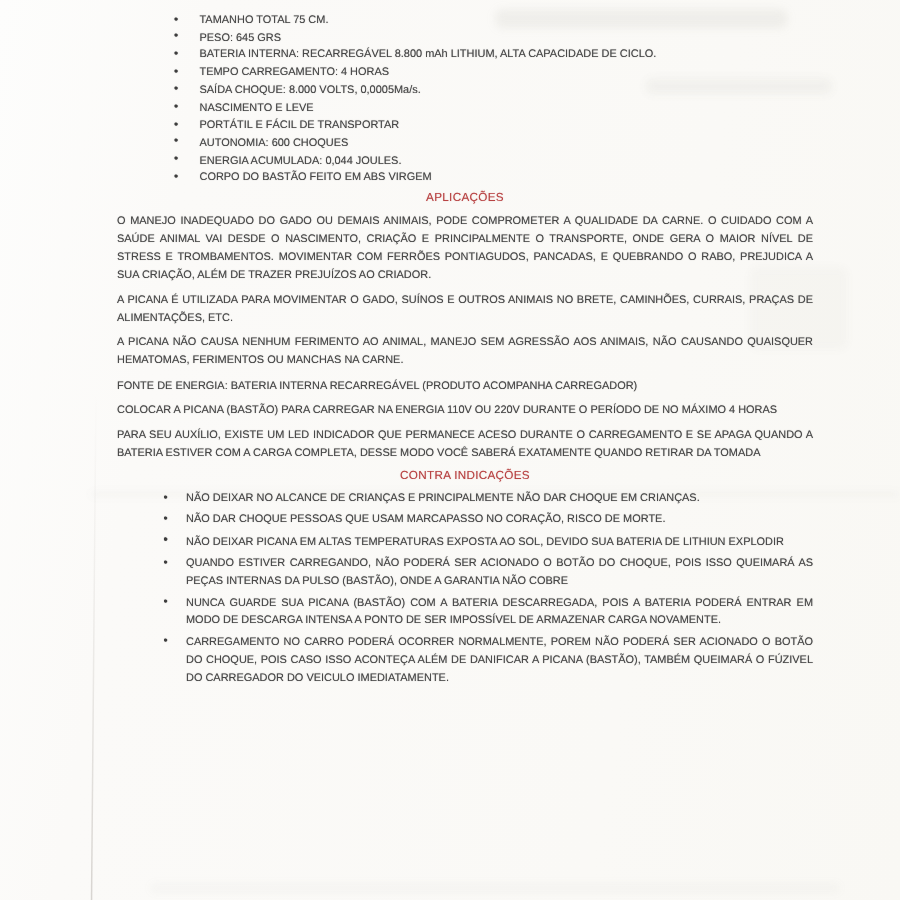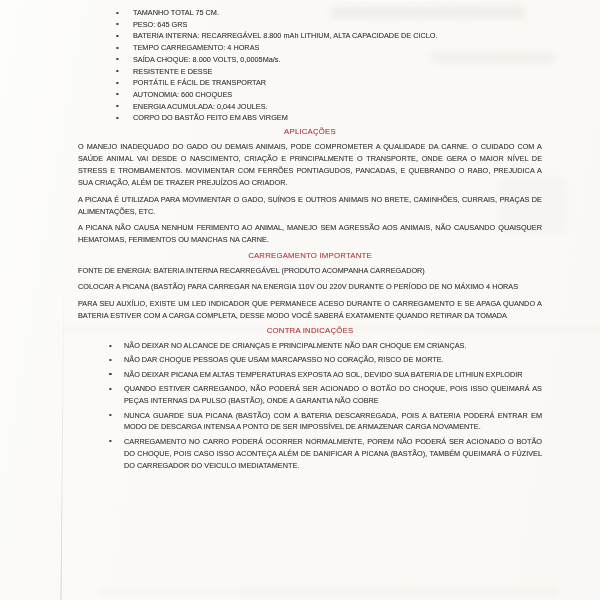--- a/index.html
+++ b/index.html
@@ -62,33 +62,32 @@
   <div class="smudge s5"></div>
 
   <div class="content">
 
     <ul class="specs">
       <li><span class="dot">•</span><span>TAMANHO TOTAL 75 CM.</span></li>
       <li><span class="dot">•</span><span>PESO: 645 GRS</span></li>
       <li><span class="dot">•</span><span>BATERIA INTERNA: RECARREGÁVEL 8.800 mAh LITHIUM, ALTA CAPACIDADE DE CICLO.</span></li>
       <li><span class="dot">•</span><span>TEMPO CARREGAMENTO: 4 HORAS</span></li>
       <li><span class="dot">•</span><span>SAÍDA CHOQUE: 8.000 VOLTS, 0,0005Ma/s.</span></li>
-      <li><span class="dot">•</span><span>RESISTENTE E DESSE</span></li>
+      <li><span class="dot">•</span><span>NASCIMENTO E LEVE</span></li>
       <li><span class="dot">•</span><span>PORTÁTIL E FÁCIL DE TRANSPORTAR</span></li>
       <li><span class="dot">•</span><span>AUTONOMIA: 600 CHOQUES</span></li>
       <li><span class="dot">•</span><span>ENERGIA ACUMULADA: 0,044 JOULES.</span></li>
       <li><span class="dot">•</span><span>CORPO DO BASTÃO FEITO EM ABS VIRGEM</span></li>
     </ul>
 
     <h2 class="heading">APLICAÇÕES</h2>
     <p class="body">O MANEJO INADEQUADO DO GADO OU DEMAIS ANIMAIS, PODE COMPROMETER A QUALIDADE DA CARNE. O CUIDADO COM A SAÚDE ANIMAL VAI DESDE O NASCIMENTO, CRIAÇÃO E PRINCIPALMENTE O TRANSPORTE, ONDE GERA O MAIOR NÍVEL DE STRESS E TROMBAMENTOS. MOVIMENTAR COM FERRÕES PONTIAGUDOS, PANCADAS, E QUEBRANDO O RABO, PREJUDICA A SUA CRIAÇÃO, ALÉM DE TRAZER PREJUÍZOS AO CRIADOR.</p>
     <p class="body">A PICANA É UTILIZADA PARA MOVIMENTAR O GADO, SUÍNOS E OUTROS ANIMAIS NO BRETE, CAMINHÕES, CURRAIS, PRAÇAS DE ALIMENTAÇÕES, ETC.</p>
     <p class="body">A PICANA NÃO CAUSA NENHUM FERIMENTO AO ANIMAL, MANEJO SEM AGRESSÃO AOS ANIMAIS, NÃO CAUSANDO QUAISQUER HEMATOMAS, FERIMENTOS OU MANCHAS NA CARNE.</p>
 
-    <h2 class="heading">CARREGAMENTO IMPORTANTE</h2>
     <p class="body">FONTE DE ENERGIA: BATERIA INTERNA RECARREGÁVEL (PRODUTO ACOMPANHA CARREGADOR)</p>
     <p class="body">COLOCAR A PICANA (BASTÃO) PARA CARREGAR NA ENERGIA 110V OU 220V DURANTE O PERÍODO DE NO MÁXIMO 4 HORAS</p>
     <p class="body">PARA SEU AUXÍLIO, EXISTE UM LED INDICADOR QUE PERMANECE ACESO DURANTE O CARREGAMENTO E SE APAGA QUANDO A BATERIA ESTIVER COM A CARGA COMPLETA, DESSE MODO VOCÊ SABERÁ EXATAMENTE QUANDO RETIRAR DA TOMADA</p>
 
     <h2 class="heading">CONTRA INDICAÇÕES</h2>
     <ul class="contra">
       <li><span class="dot">•</span><span>NÃO DEIXAR NO ALCANCE DE CRIANÇAS E PRINCIPALMENTE NÃO DAR CHOQUE EM CRIANÇAS.</span></li>
       <li><span class="dot">•</span><span>NÃO DAR CHOQUE PESSOAS QUE USAM MARCAPASSO NO CORAÇÃO, RISCO DE MORTE.</span></li>
       <li><span class="dot">•</span></li>
       <li><span class="dot">•</span><span>NÃO DEIXAR PICANA EM ALTAS TEMPERATURAS EXPOSTA AO SOL, DEVIDO SUA BATERIA DE LITHIUN EXPLODIR</span></li>

